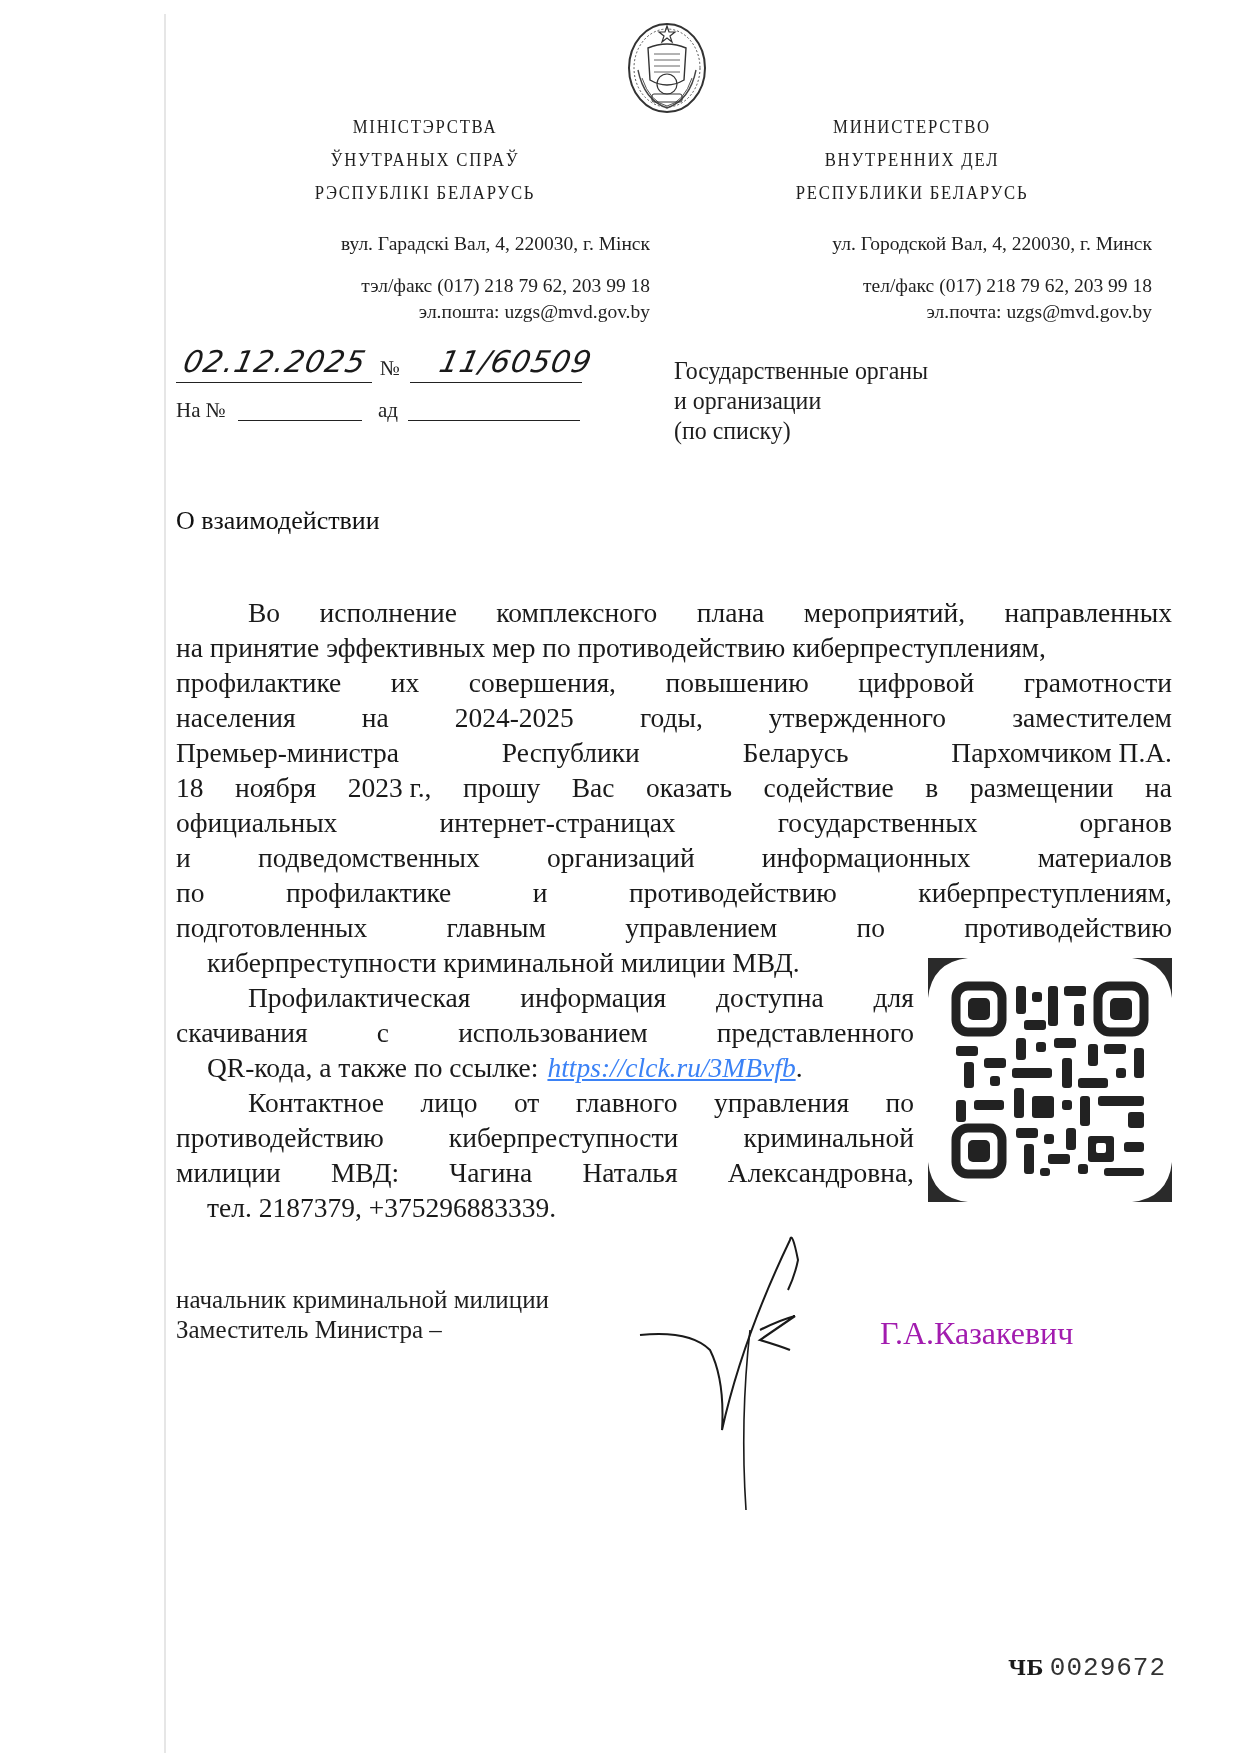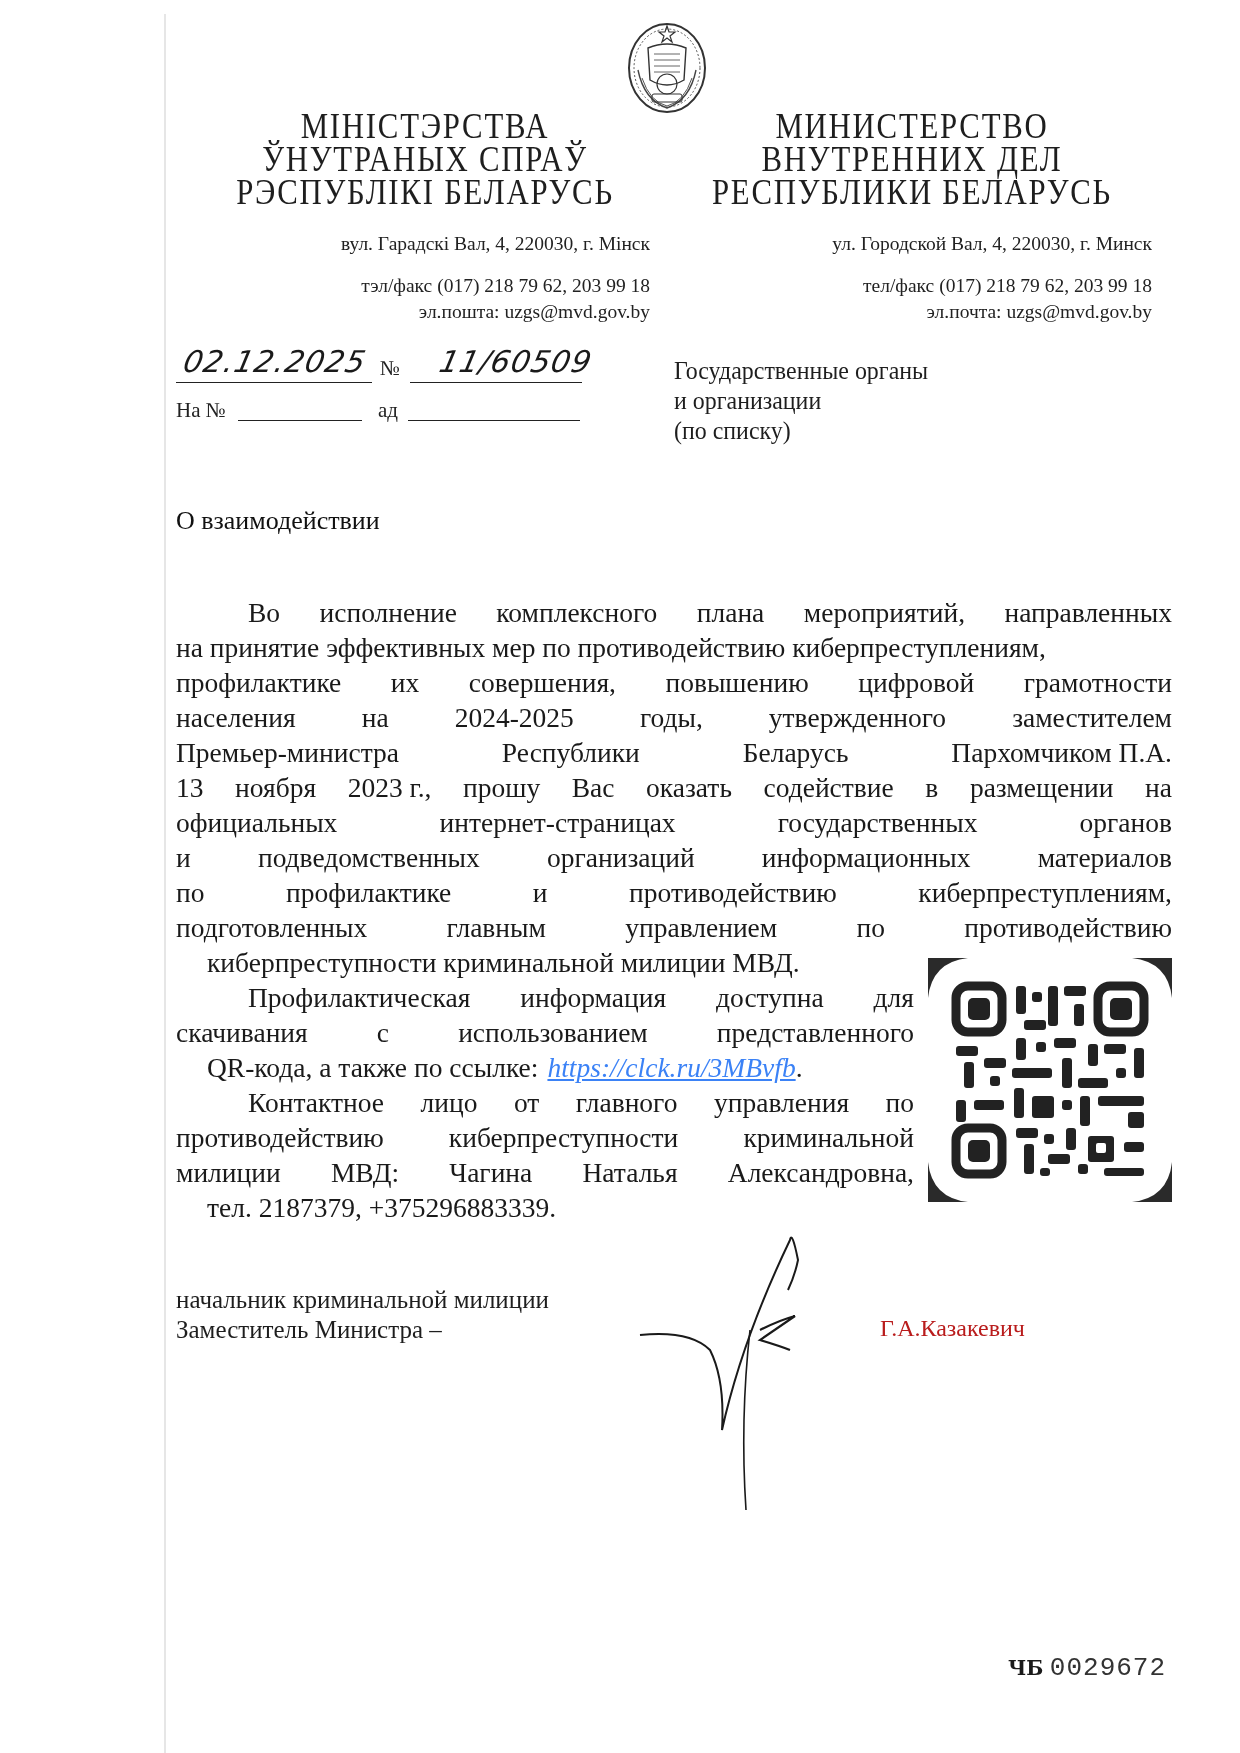--- a/index.html
+++ b/index.html
@@ -10,21 +10,21 @@
   }
   .scan-edge {
     position: absolute; left: 164px; top: 14px; width: 2px; height: 1739px;
     background: #e6e6e6;
   }
   .emblem { position: absolute; left: 624px; top: 20px; width: 86px; height: 96px; }
 
   .ministry {
     position: absolute; text-align: center;
     font-family: "Liberation Sans Narrow", "Liberation Serif", serif;
-    font-size: 35px; letter-spacing: 2px; line-height: 33px; color: #1e1e1e;
+    font-size: 19px; letter-spacing: 2px; line-height: 33px; color: #1e1e1e;
   }
   .ministry.by { left: 200px; top: 110px; width: 450px; }
   .ministry.ru { left: 672px; top: 110px; width: 480px; }
   .ministry span { display: block; transform: scaleX(0.88); }
 
   .contact {
     position: absolute; text-align: right; font-size: 19.5px; color: #222;
     line-height: 24px;
   }
   .contact.by { left: 200px; width: 450px; }
@@ -57,21 +57,21 @@
   .line.left { justify-content: flex-start; gap: 9px; margin-left: 31px; }
   .line.indent { padding-left: 72px; box-sizing: border-box; }
   .line span { display: inline-block; }
   .link { text-decoration: underline; color: #3b82f6; font-style: italic; }
 
   .qr-frame {
     position: absolute; left: 928px; top: 958px; width: 244px; height: 244px;
   }
 
   .signature-title { position: absolute; left: 176px; top: 1285px; font-size: 25px; line-height: 30px; color: #1e1e1e; }
-  .signature-name { position: absolute; left: 880px; top: 1315px; font-size: 24px; color: #b91c1c; }
+  .signature-name { position: absolute; left: 880px; top: 1315px; font-size: 32px; color: #a21caf; }
   .signature { position: absolute; left: 630px; top: 1220px; width: 260px; height: 300px; }
 
   .serial { position: absolute; left: 1000px; top: 1652px; font-size: 26px; color: #1a1a1a; white-space: nowrap; }
   .serial .prefix { font-weight: bold; font-family: "DejaVu Serif", serif; font-size: 20px; margin-left: 8px; }
   .serial .num { font-family: "Liberation Mono", monospace; letter-spacing: 1px; color: #333; }
 </style>
 </head>
 <body>
 
 <div class="scan-edge"></div>
@@ -152,21 +152,21 @@
       <span>утвержденного</span>
       <span>заместителем</span>
   </div>
   <div class="line" style="top:735px; width:996px;">
     <span>Премьер-министра</span>
       <span>Республики</span>
       <span>Беларусь</span>
       <span>Пархомчиком П.А.</span>
   </div>
   <div class="line" style="top:770px; width:996px;">
-    <span>13</span>
+    <span>18</span>
       <span>ноября</span>
       <span>2023 г.,</span>
       <span>прошу</span>
       <span>Вас</span>
       <span>оказать</span>
       <span>содействие</span>
       <span>в</span>
       <span>размещении</span>
       <span>на</span>
   </div>

